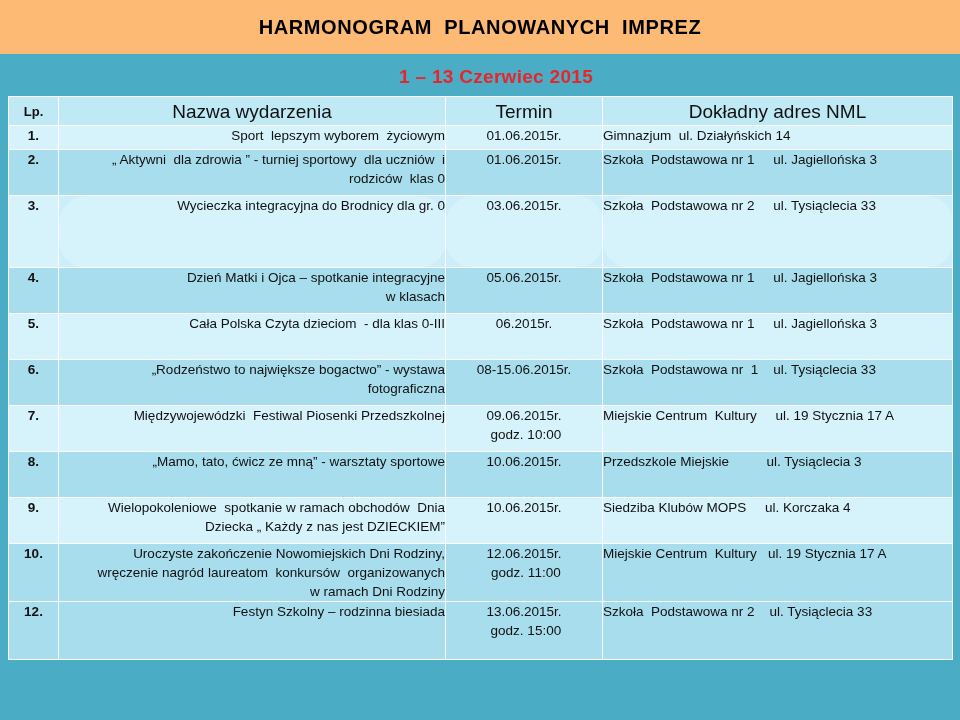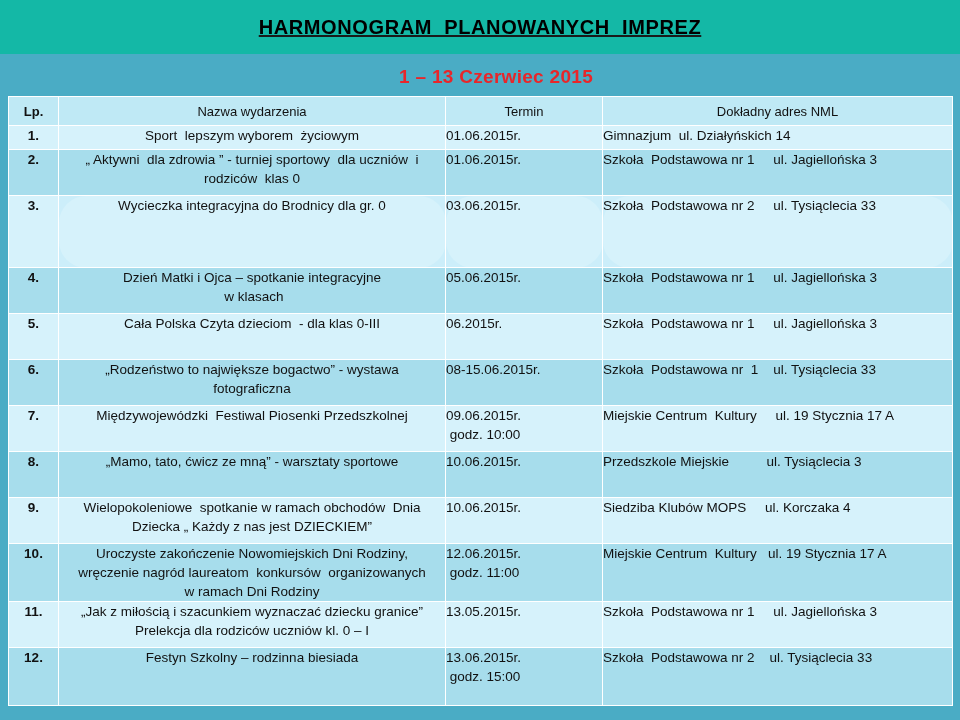--- a/index.html
+++ b/index.html
@@ -22,27 +22,26 @@
     background: #4aacc5;
   }
 
   
   .title-banner {
     position: absolute;
     left: 0;
     top: 0;
     width: 960px;
     height: 54px;
-    background: #14b8a6;
+    background: #fdba74;
     display: flex;
     flex-direction: column;
     align-items: center;
     justify-content: center;
     box-sizing: border-box;
-    text-decoration: underline;
   }
   .title-line {
     font-size: 20px;
     font-weight: bold;
     letter-spacing: 0.6px;
     line-height: 26px;
     color: #000000;
     white-space: pre;
     text-align: center;
   }
@@ -104,43 +103,44 @@
     color: #111111;
   }
 
   
   tr.head th {
     background: #bfe9f5;
     height: 28px;
     text-align: center;
     vertical-align: middle;
     font-weight: normal;
-    font-size: 13px;
+    font-size: 19px;
   }
   tr.head th.lp {
     font-weight: bold;
     font-size: 13px;
     margin-left: 20px;
   }
 
   
   tr.band-a td { background: #d6f2fb; }
   tr.band-b td { background: #a7ddec; }
 
   td.lp {
     text-align: center;
     font-weight: bold;
     font-size: 13.5px;
     padding-top: 4px;
   }
   td.name {
     padding: 4px 4px 4px 6px;
-    text-align: center;
+    text-align: right;
   }
   td.date {
+    text-align: center;
     padding: 4px 6px 4px 4px;
   }
   td.addr {
     padding: 4px 4px 4px 6px;
     text-align: left;
   }
 
   
   td.va-top    { vertical-align: top; }
   td.va-mid    { vertical-align: middle; border-radius: 27px; }
@@ -241,27 +241,20 @@
           </tr>
           <tr class="band-b" style="height: 57px;">
             <td class="lp va-top"><span class="cellline">10.</span></td>
             <td class="name va-top"><span class="cellline">Uroczyste zakończenie Nowomiejskich Dni Rodziny,
 wręczenie nagród laureatom  konkursów  organizowanych
 w ramach Dni Rodziny</span></td>
             <td class="date va-top"><span class="cellline">12.06.2015r.
  godz. 11:00</span></td>
             <td class="addr va-top"><span class="cellline">Miejskie Centrum  Kultury   ul. 19 Stycznia 17 A</span></td>
           </tr>
-          <tr class="band-a" style="height: 46px;">
-            <td class="lp va-top"><span class="cellline">11.</span></td>
-            <td class="name va-top"><span class="cellline">„Jak z miłością i szacunkiem wyznaczać dziecku granice”
-Prelekcja dla rodziców uczniów kl. 0 – I</span></td>
-            <td class="date va-bottom"><span class="cellline">13.05.2015r.</span></td>
-            <td class="addr va-top"><span class="cellline">Szkoła  Podstawowa nr 1     ul. Jagiellońska 3</span></td>
-          </tr>
           <tr class="band-b" style="height: 58px;">
             <td class="lp va-top"><span class="cellline">12.</span></td>
             <td class="name va-top"><span class="cellline">Festyn Szkolny – rodzinna biesiada</span></td>
             <td class="date va-top"><span class="cellline">13.06.2015r.
  godz. 15:00</span></td>
             <td class="addr va-top"><span class="cellline">Szkoła  Podstawowa nr 2    ul. Tysiąclecia 33</span></td>
           </tr>
         </tbody>
     </table>
   </div>

